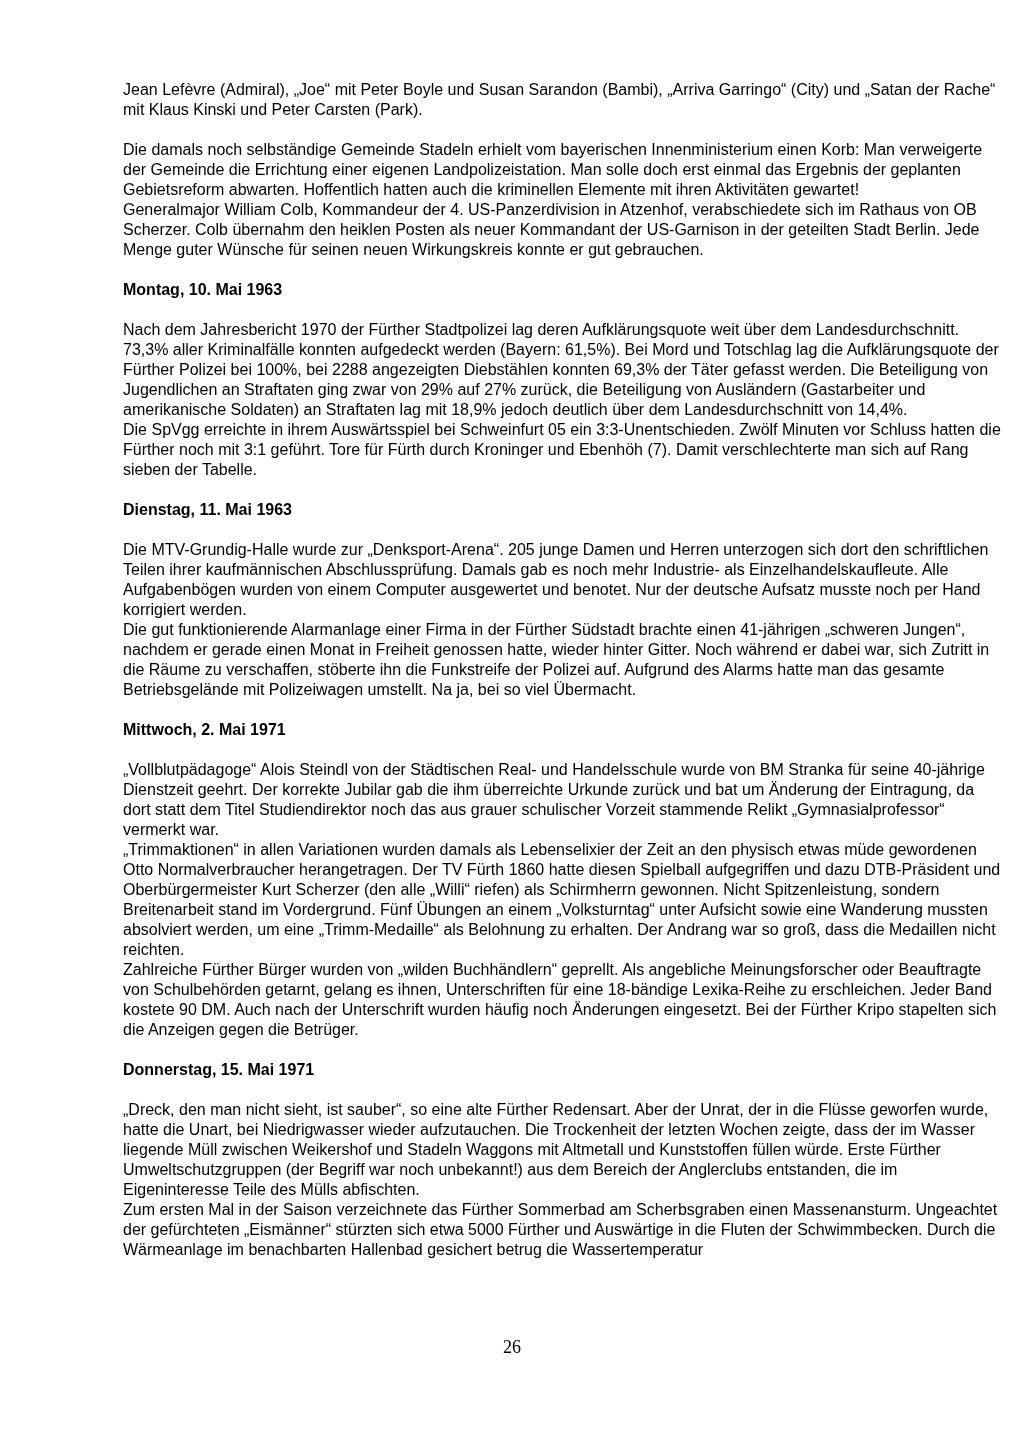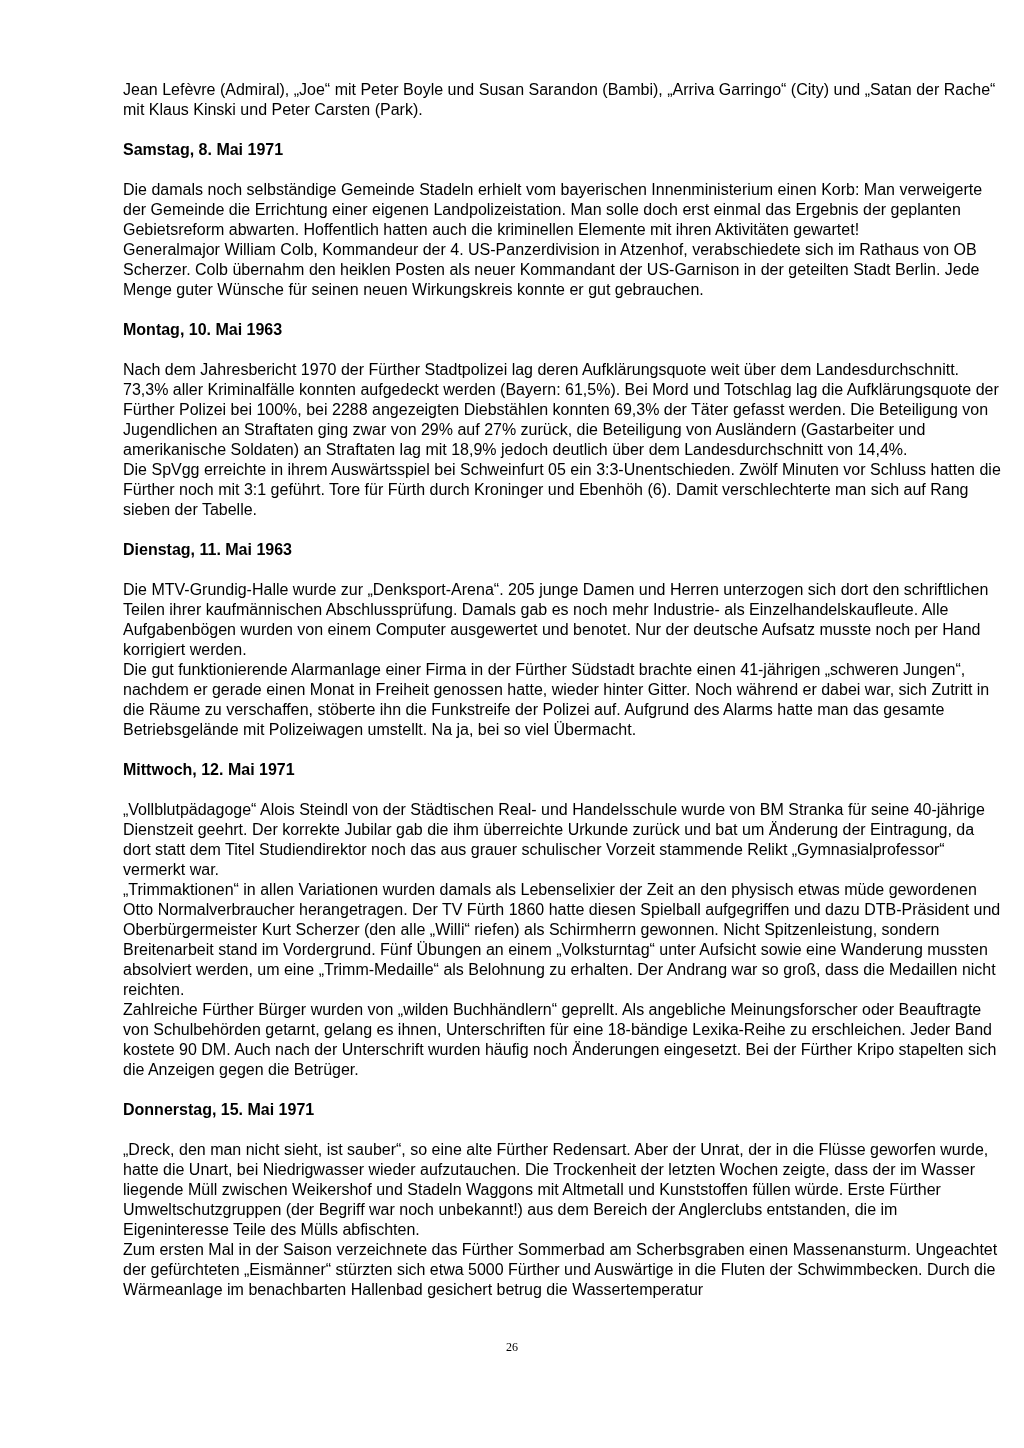--- a/index.html
+++ b/index.html
@@ -34,49 +34,48 @@
   .seg {
     margin: 0;
   }
   .page-number {
     position: absolute;
     top: 1336px;
     left: 0;
     width: 100%;
     text-align: center;
     font-family: "Liberation Serif", serif;
-    font-size: 12px;
+    font-size: 18px;
     line-height: 22px;
     color: #000000;
   }
 </style>
 </head>
 <body>
 
 <div class="page">
   <div class="content">
       <div class="para">
         <div class="seg">Jean Lefèvre (Admiral), „Joe“ mit Peter Boyle und Susan Sarandon (Bambi), „Arriva Garringo“ (City) und „Satan der Rache“ mit Klaus Kinski und Peter Carsten (Park).</div>
       </div>
-      <h2 class="heading">Samstag, 8. Mai 1971</h2>
       <div class="para">
         <div class="seg">Die damals noch selbständige Gemeinde Stadeln erhielt vom bayerischen Innenministerium einen Korb: Man verweigerte der Gemeinde die Errichtung einer eigenen Landpolizeistation. Man solle doch erst einmal das Ergebnis der geplanten Gebietsreform abwarten. Hoffentlich hatten auch die kriminellen Elemente mit ihren Aktivitäten gewartet!</div>
         <div class="seg">Generalmajor William Colb, Kommandeur der 4. US-Panzerdivision in Atzenhof, verabschiedete sich im Rathaus von OB Scherzer. Colb übernahm den heiklen Posten als neuer Kommandant der US-Garnison in der geteilten Stadt Berlin. Jede Menge guter Wünsche für seinen neuen Wirkungskreis konnte er gut gebrauchen.</div>
       </div>
       <h2 class="heading">Montag, 10. Mai 1963</h2>
       <div class="para">
         <div class="seg">Nach dem Jahresbericht 1970 der Fürther Stadtpolizei lag deren Aufklärungsquote weit über dem Landesdurchschnitt. 73,3% aller Kriminalfälle konnten aufgedeckt werden (Bayern: 61,5%). Bei Mord und Totschlag lag die Aufklärungsquote der Fürther Polizei bei 100%, bei 2288 angezeigten Diebstählen konnten 69,3% der Täter gefasst werden. Die Beteiligung von Jugendlichen an Straftaten ging zwar von 29% auf 27% zurück, die Beteiligung von Ausländern (Gastarbeiter und amerikanische Soldaten) an Straftaten lag mit 18,9% jedoch deutlich über dem Landesdurchschnitt von 14,4%.</div>
-        <div class="seg">Die SpVgg erreichte in ihrem Auswärtsspiel bei Schweinfurt 05 ein 3:3-Unentschieden. Zwölf Minuten vor Schluss hatten die Fürther noch mit 3:1 geführt. Tore für Fürth durch Kroninger und Ebenhöh (6). Damit verschlechterte man sich auf Rang sieben der Tabelle.</div>
+        <div class="seg">Die SpVgg erreichte in ihrem Auswärtsspiel bei Schweinfurt 05 ein 3:3-Unentschieden. Zwölf Minuten vor Schluss hatten die Fürther noch mit 3:1 geführt. Tore für Fürth durch Kroninger und Ebenhöh (7). Damit verschlechterte man sich auf Rang sieben der Tabelle.</div>
       </div>
       <h2 class="heading">Dienstag, 11. Mai 1963</h2>
       <div class="para">
         <div class="seg">Die MTV-Grundig-Halle wurde zur „Denksport-Arena“. 205 junge Damen und Herren unterzogen sich dort den schriftlichen Teilen ihrer kaufmännischen Abschlussprüfung. Damals gab es noch mehr Industrie- als Einzelhandelskaufleute. Alle Aufgabenbögen wurden von einem Computer ausgewertet und benotet. Nur der deutsche Aufsatz musste noch per Hand korrigiert werden.</div>
         <div class="seg">Die gut funktionierende Alarmanlage einer Firma in der Fürther Südstadt brachte einen 41-jährigen „schweren Jungen“, nachdem er gerade einen Monat in Freiheit genossen hatte, wieder hinter Gitter. Noch während er dabei war, sich Zutritt in die Räume zu verschaffen, stöberte ihn die Funkstreife der Polizei auf. Aufgrund des Alarms hatte man das gesamte Betriebsgelände mit Polizeiwagen umstellt. Na ja, bei so viel Übermacht.</div>
       </div>
-      <h2 class="heading">Mittwoch, 12. Mai 1971</h2>
+      <h2 class="heading">Mittwoch, 2. Mai 1971</h2>
       <div class="para">
         <div class="seg">„Vollblutpädagoge“ Alois Steindl von der Städtischen Real- und Handelsschule wurde von BM Stranka für seine 40-jährige Dienstzeit geehrt. Der korrekte Jubilar gab die ihm überreichte Urkunde zurück und bat um Änderung der Eintragung, da dort statt dem Titel Studiendirektor noch das aus grauer schulischer Vorzeit stammende Relikt „Gymnasialprofessor“ vermerkt war.</div>
         <div class="seg">„Trimmaktionen“ in allen Variationen wurden damals als Lebenselixier der Zeit an den physisch etwas müde gewordenen Otto Normalverbraucher herangetragen. Der TV Fürth 1860 hatte diesen Spielball aufgegriffen und dazu DTB-Präsident und Oberbürgermeister Kurt Scherzer (den alle „Willi“ riefen) als Schirmherrn gewonnen. Nicht Spitzenleistung, sondern Breitenarbeit stand im Vordergrund. Fünf Übungen an einem „Volksturntag“ unter Aufsicht sowie eine Wanderung mussten absolviert werden, um eine „Trimm-Medaille“ als Belohnung zu erhalten. Der Andrang war so groß, dass die Medaillen nicht reichten.</div>
         <div class="seg">Zahlreiche Fürther Bürger wurden von „wilden Buchhändlern“ geprellt. Als angebliche Meinungsforscher oder Beauftragte von Schulbehörden getarnt, gelang es ihnen, Unterschriften für eine 18-bändige Lexika-Reihe zu erschleichen. Jeder Band kostete 90 DM. Auch nach der Unterschrift wurden häufig noch Änderungen eingesetzt. Bei der Fürther Kripo stapelten sich die Anzeigen gegen die Betrüger.</div>
       </div>
       <h2 class="heading">Donnerstag, 15. Mai 1971</h2>
       <div class="para">
         <div class="seg">„Dreck, den man nicht sieht, ist sauber“, so eine alte Fürther Redensart. Aber der Unrat, der in die Flüsse geworfen wurde, hatte die Unart, bei Niedrigwasser wieder aufzutauchen. Die Trockenheit der letzten Wochen zeigte, dass der im Wasser liegende Müll zwischen Weikershof und Stadeln Waggons mit Altmetall und Kunststoffen füllen würde. Erste Fürther Umweltschutzgruppen (der Begriff war noch unbekannt!) aus dem Bereich der Anglerclubs entstanden, die im Eigeninteresse Teile des Mülls abfischten.</div>
         <div class="seg">Zum ersten Mal in der Saison verzeichnete das Fürther Sommerbad am Scherbsgraben einen Massenansturm. Ungeachtet der gefürchteten „Eismänner“ stürzten sich etwa 5000 Fürther und Auswärtige in die Fluten der Schwimmbecken. Durch die Wärmeanlage im benachbarten Hallenbad gesichert betrug die Wassertemperatur</div>
       </div>

